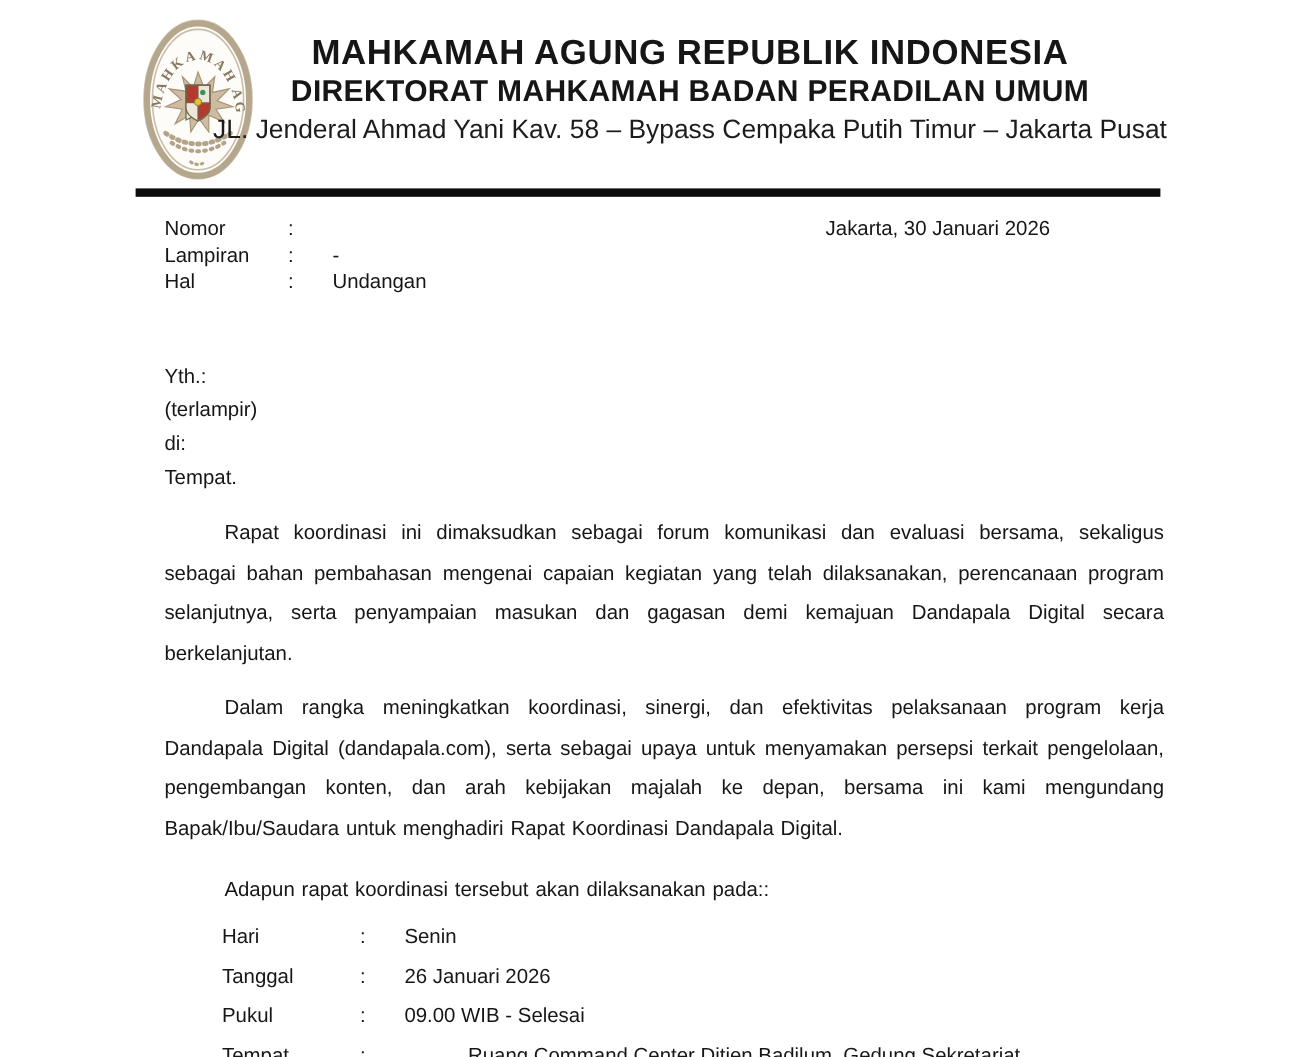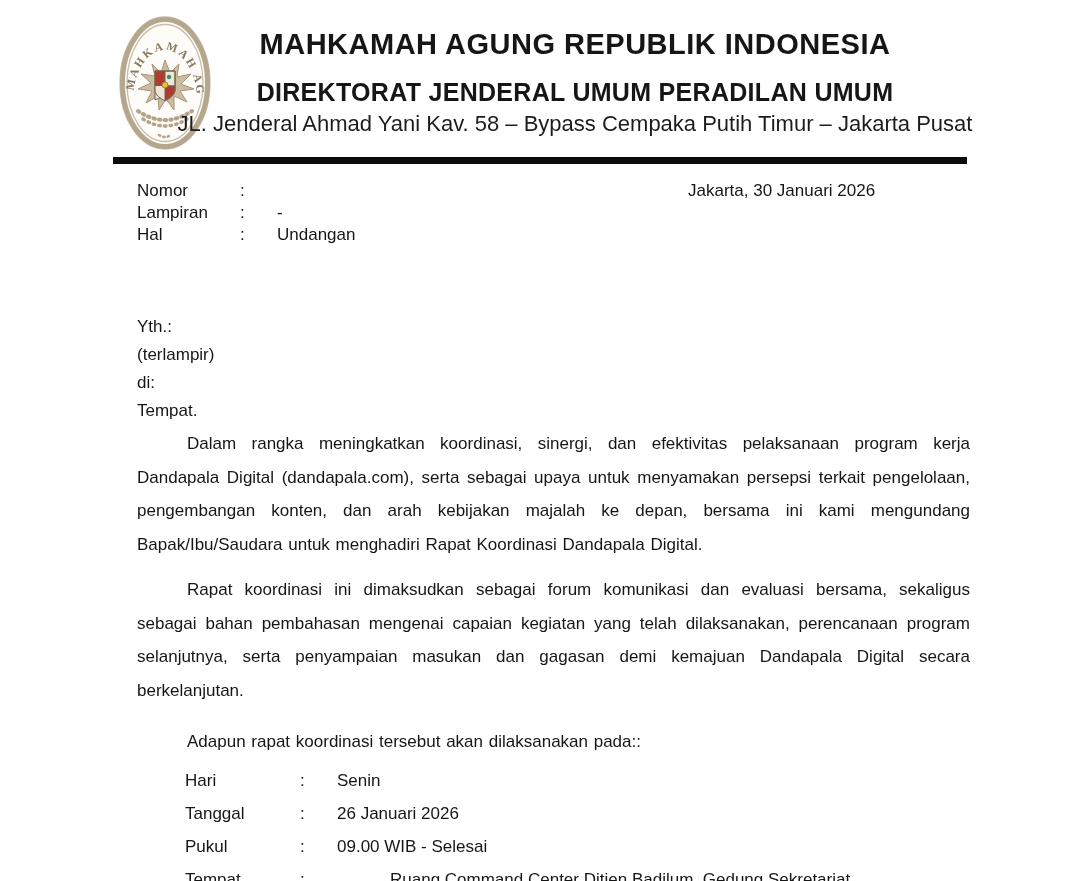--- a/index.html
+++ b/index.html
@@ -10,36 +10,36 @@
     overflow:hidden;
     font-family:"Liberation Sans", sans-serif;
     color:#161616;
     margin:0 auto;
   }
 
   
   .letterhead { position:absolute; top:16px; left:113px; width:854px; height:140px; }
   .logo { position:absolute; left:6px; top:0; width:92px; height:135px; }
   .lh-text { position:absolute; left:35px; top:12px; width:854px; text-align:center; }
-  .org  { font-size:29px; font-weight:bold; line-height:33px; letter-spacing:0.5px; margin-bottom:17px; }
+  .org  { font-size:29px; font-weight:bold; line-height:33px; letter-spacing:0.5px; margin-bottom:1px; }
   .dept { font-size:25px; font-weight:bold; line-height:29px; letter-spacing:0.3px; margin-bottom:6px; }
   .addr { font-size:22px; line-height:21.5px; color:#1c1c1c; }
 
   .rule { position:absolute; top:157px; left:113px; width:854px; height:7px; background:#0c0c0c; }
 
   
   .meta { position:absolute; top:180px; left:137px; font-size:17px; line-height:22px; }
   .meta-row { display:flex;align-items:center; }
   .meta-label { width:103px; }
   .meta-colon { width:37px; }
 
   .date { position:absolute; top:181px; left:688px; font-size:17px; }
 
   
-  .recipient { position:absolute; top:313px; left:137px; font-size:17px; line-height:28px; }
+  .recipient { position:absolute; top:300px; left:137px; font-size:17px; line-height:28px; }
 
   
   .body { position:absolute; top:427px; left:137px; width:833px; font-size:17px; }
   .body p {
     margin:0 0 12px 0;
     line-height:33.5px;
     text-align:justify;
     text-indent:50px;
     word-spacing:1px;
   }
@@ -86,21 +86,21 @@
 
         <g fill="none" stroke="#b3a388" stroke-linecap="round">
           <path d="M 19 95 Q 46 113 73 95" stroke-width="4" stroke-dasharray="1.5 4.2"></path>
           <path d="M 24 103 Q 46 117 68 103" stroke-width="3.4" stroke-dasharray="1.5 4.2"></path>
           <path d="M 40 119 Q 46 123 52 119" stroke-width="2.6" stroke-dasharray="1.2 3.4"></path>
         </g>
       </svg>
     </div>
     <div class="lh-text">
       <div class="org">MAHKAMAH AGUNG REPUBLIK INDONESIA</div>
-      <div class="dept">DIREKTORAT JENDERAL UMUM PERADILAN UMUM</div>
+      <div class="dept">DIREKTORAT MAHKAMAH BADAN PERADILAN UMUM</div>
       <div class="addr">JL. Jenderal Ahmad Yani Kav. 58 – Bypass Cempaka Putih Timur – Jakarta Pusat</div>
     </div>
   </header>
 
   <div class="rule"></div>
 
   <div class="meta">
     <div class="meta-row">
       <span class="meta-label">Nomor</span>
       <span class="meta-colon">:</span>
@@ -120,22 +120,22 @@
   <div class="date">Jakarta, 30 Januari 2026</div>
 
   <div class="recipient">
     <div>Yth.:</div>
     <div>(terlampir)</div>
     <div>di:</div>
     <div>Tempat.</div>
   </div>
 
   <div class="body">
+    <p>Rapat koordinasi ini dimaksudkan sebagai forum komunikasi dan evaluasi bersama, sekaligus sebagai bahan pembahasan mengenai capaian kegiatan yang telah dilaksanakan, perencanaan program selanjutnya, serta penyampaian masukan dan gagasan demi kemajuan Dandapala Digital secara berkelanjutan.</p>
     <p>Dalam rangka meningkatkan koordinasi, sinergi, dan efektivitas pelaksanaan program kerja Dandapala Digital (dandapala.com), serta sebagai upaya untuk menyamakan persepsi terkait pengelolaan, pengembangan konten, dan arah kebijakan majalah ke depan, bersama ini kami mengundang Bapak/Ibu/Saudara untuk menghadiri Rapat Koordinasi Dandapala Digital.</p>
-    <p>Rapat koordinasi ini dimaksudkan sebagai forum komunikasi dan evaluasi bersama, sekaligus sebagai bahan pembahasan mengenai capaian kegiatan yang telah dilaksanakan, perencanaan program selanjutnya, serta penyampaian masukan dan gagasan demi kemajuan Dandapala Digital secara berkelanjutan.</p>
     <p class="p3">Adapun rapat koordinasi tersebut akan dilaksanakan pada::</p>
 
     <div class="event-table">
       <div class="ev-row">
         <span class="ev-label">Hari</span>
         <span class="ev-colon">:</span>
         <span class="ev-value">Senin</span>
       </div>
       <div class="ev-row">
         <span class="ev-label">Tanggal</span>

